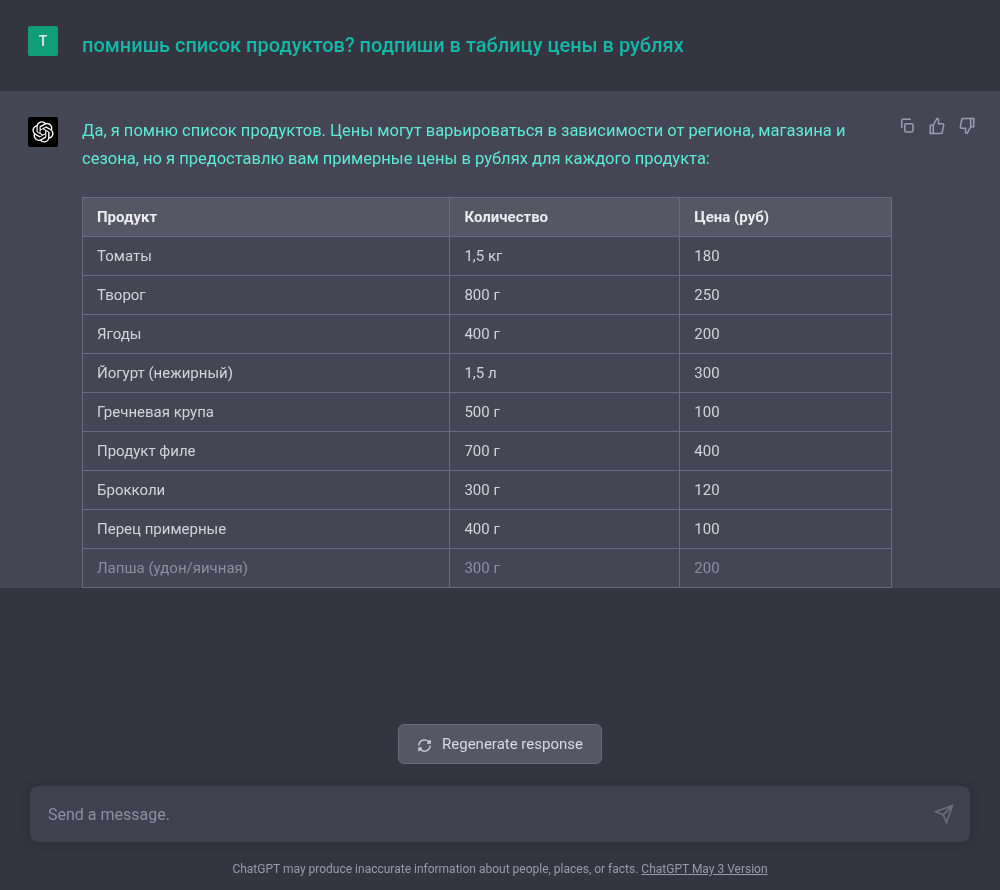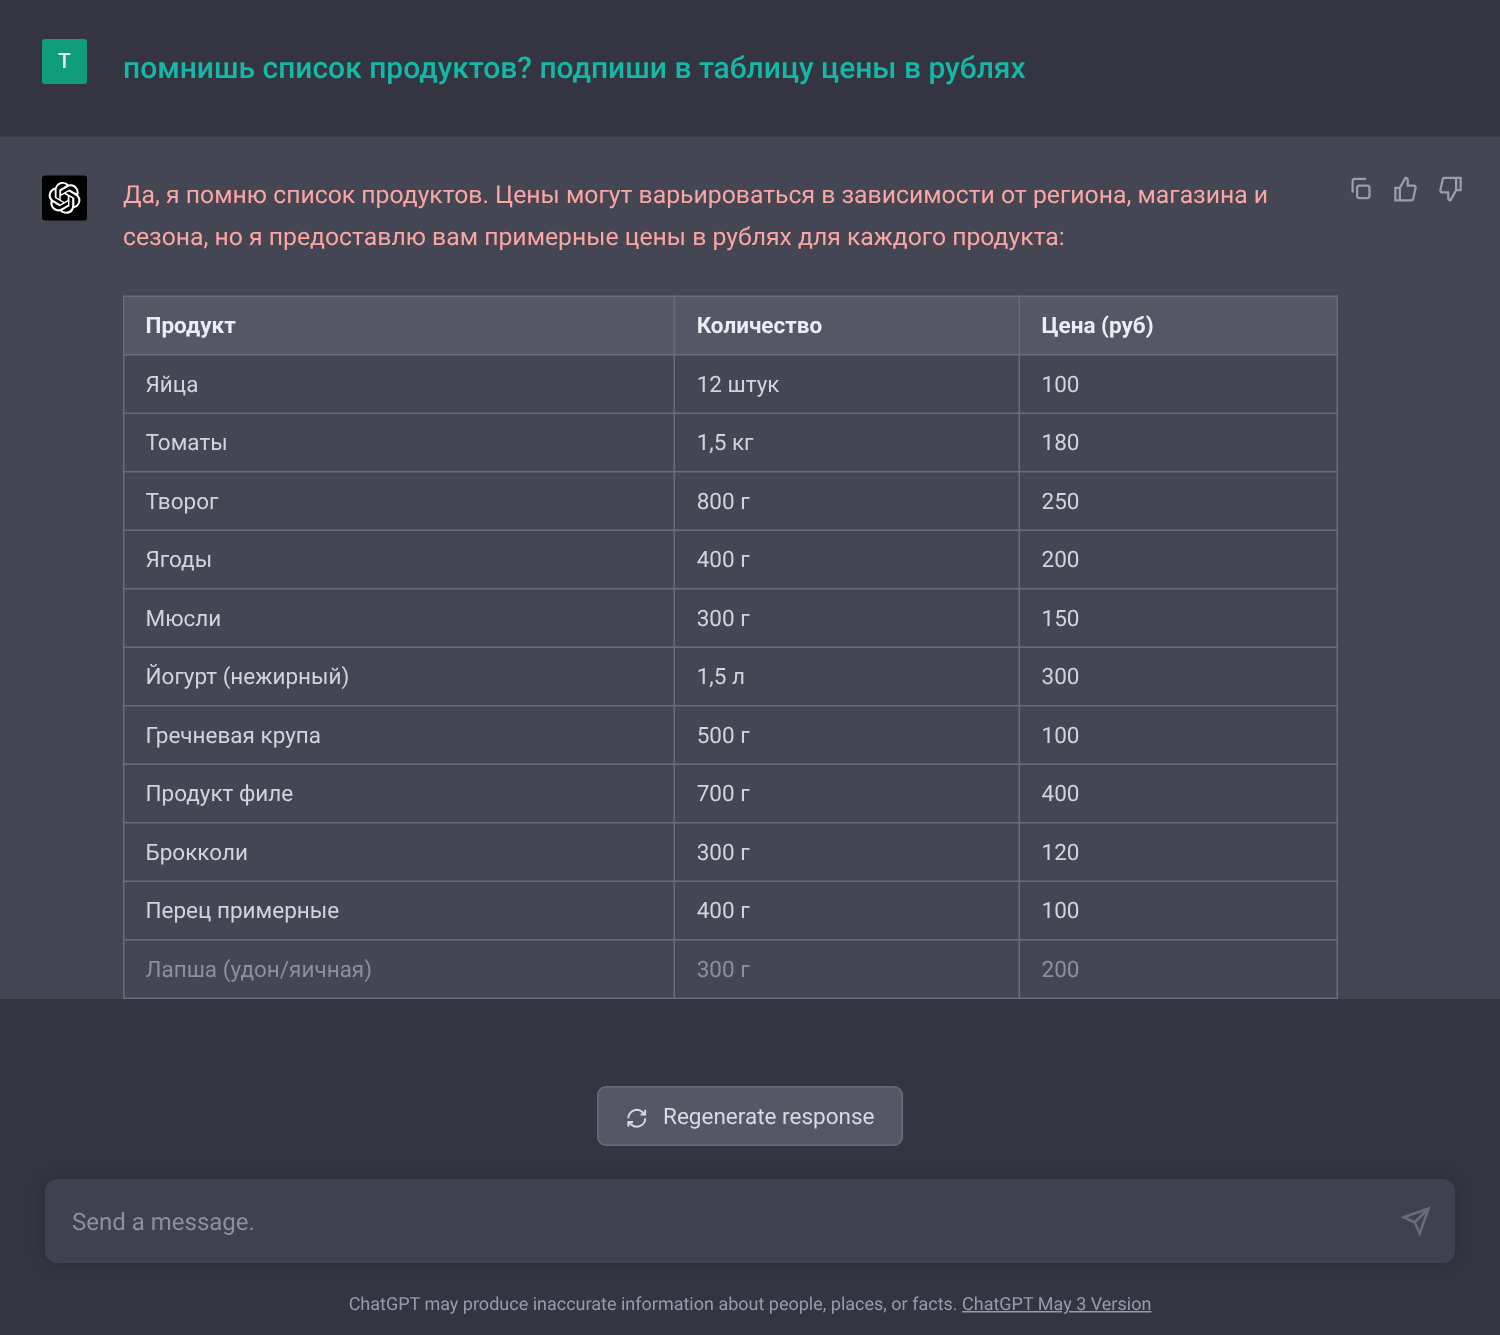--- a/index.html
+++ b/index.html
@@ -56,21 +56,21 @@
     display: flex;
     gap: 24px;
     position: relative;
   }
   .assistant-content {
     flex: 1;
     padding-right: 80px;
     padding-bottom: 0;
   }
   .assistant-intro {
-    color: #fca5a5;
+    color: #5eead4;
     font-size: 16.5px;
     line-height: 1.7;
     font-weight: 450;
     margin-bottom: 24px;
   }
   .action-icons {
     position: absolute;
     top: 26px;
     right: 24px;
     display: flex;
@@ -193,43 +193,33 @@
     <table>
       <thead>
         <tr>
           <th>Продукт</th>
           <th>Количество</th>
           <th>Цена (руб)</th>
         </tr>
       </thead>
       <tbody id="tbody">
           <tr>
-            <td>Яйца</td>
-            <td>12 штук</td>
-            <td>100</td>
-          </tr>
-          <tr>
             <td>Томаты</td>
             <td>1,5 кг</td>
             <td>180</td>
           </tr>
           <tr>
             <td>Творог</td>
             <td>800 г</td>
             <td>250</td>
           </tr>
           <tr>
             <td>Ягоды</td>
             <td>400 г</td>
             <td>200</td>
-          </tr>
-          <tr>
-            <td>Мюсли</td>
-            <td>300 г</td>
-            <td>150</td>
           </tr>
           <tr>
             <td>Йогурт (нежирный)</td>
             <td>1,5 л</td>
             <td>300</td>
           </tr>
           <tr>
             <td>Гречневая крупа</td>
             <td>500 г</td>
             <td>100</td>

